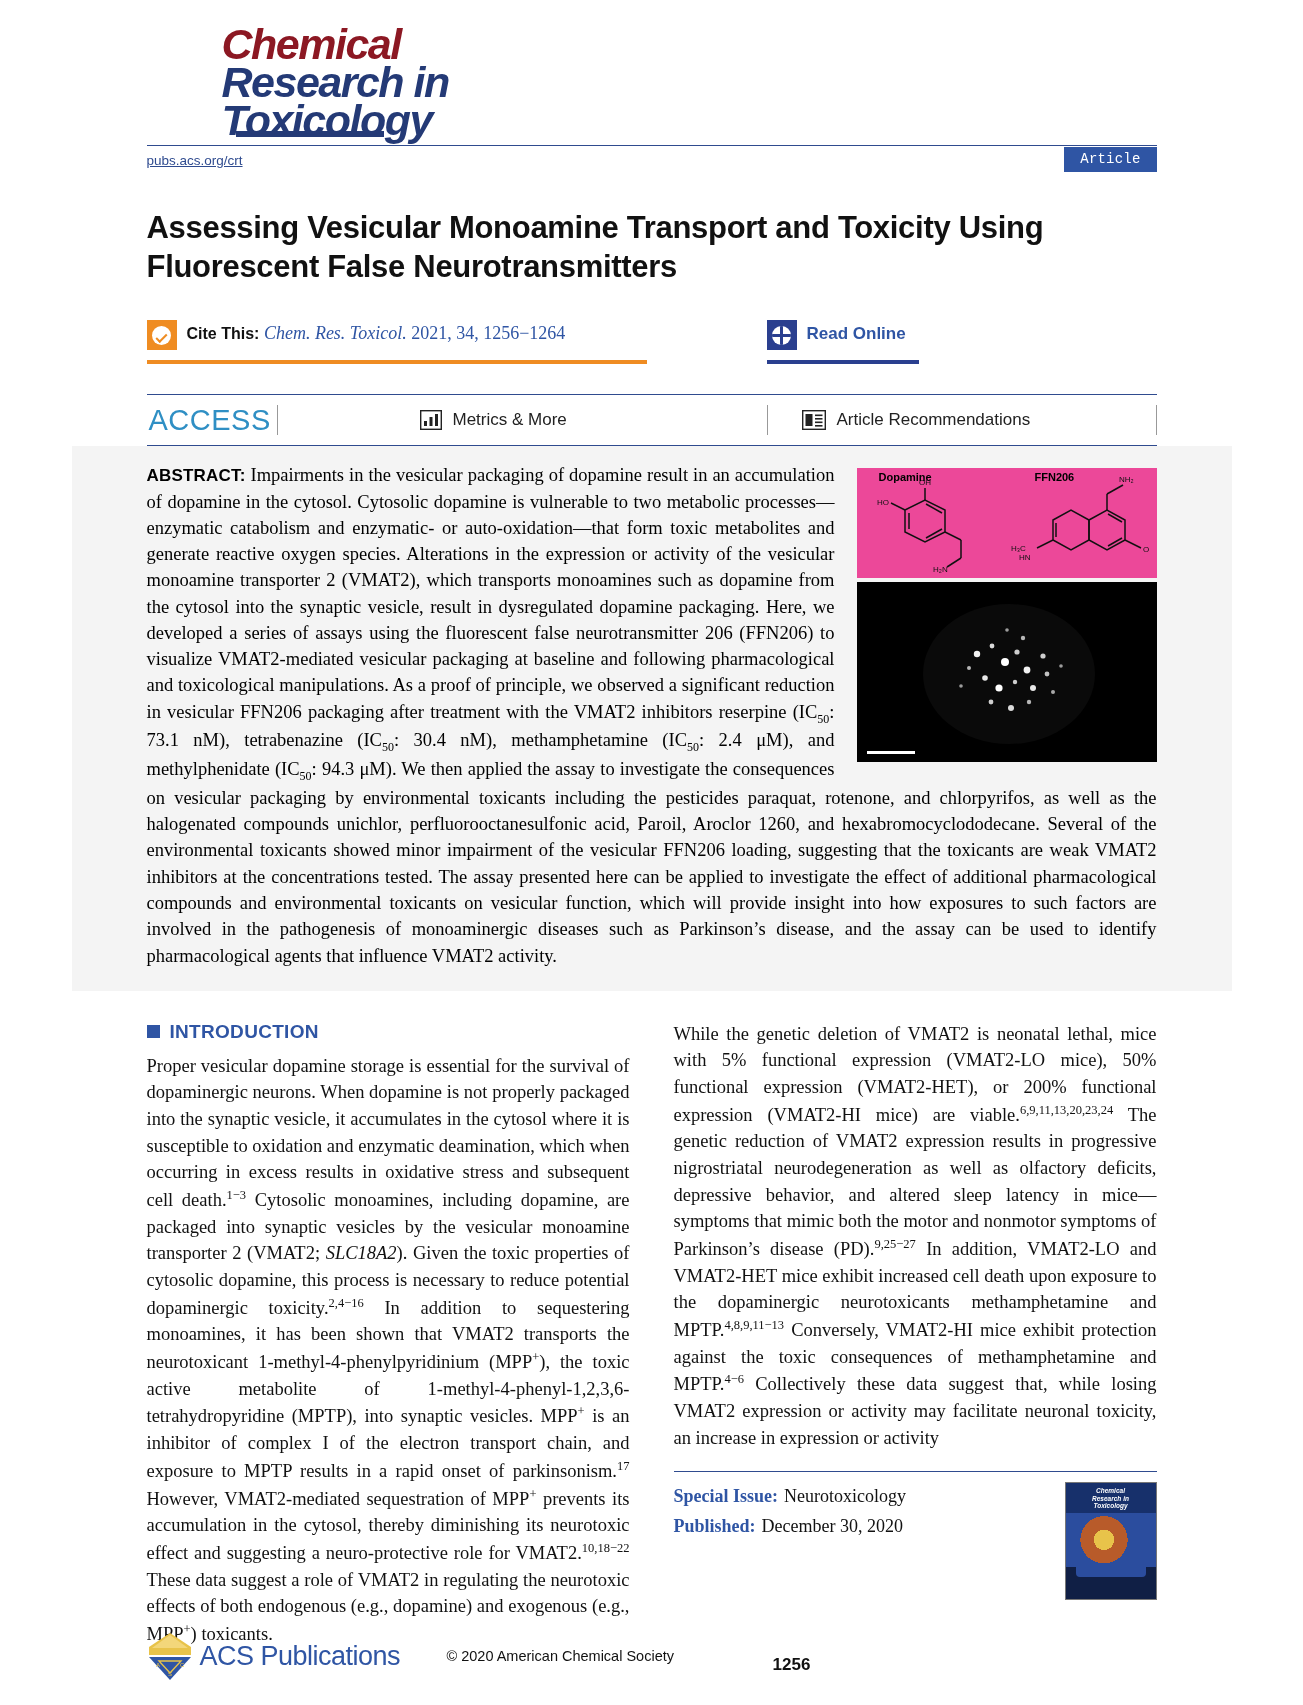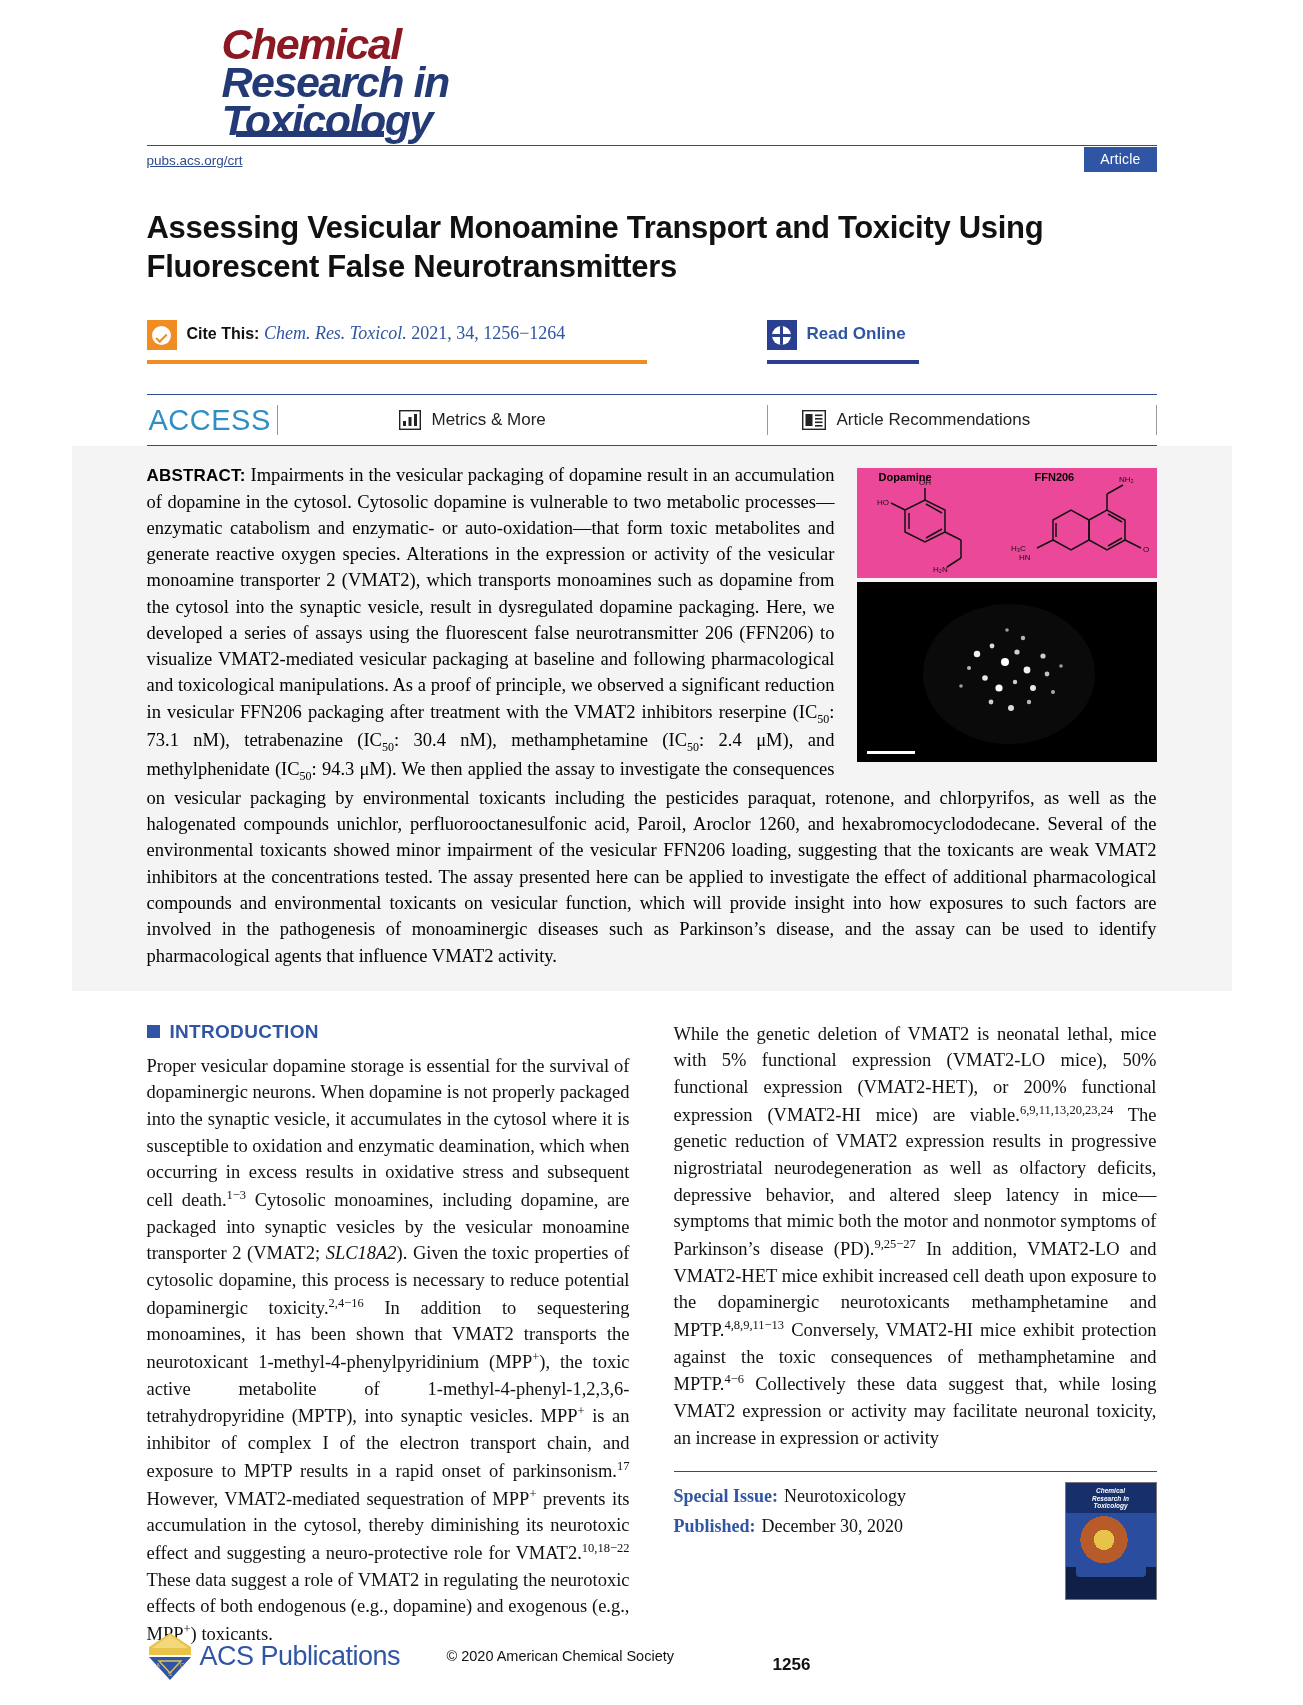--- a/index.html
+++ b/index.html
@@ -43,21 +43,21 @@
     border-top:1.6px solid #2f4b8f;
   }
   .pubs-url {
     position:absolute; left:0; top:8px;
     font-family:"Liberation Sans", sans-serif;
     font-size:13.5px; color:#2f4b8f;
   }
   .article-badge {
     position:absolute; right:0; top:2px;
     background:#2f55a4; color:#fff;
-    font-family:Liberation Sans, sans-serif;
+    font-family:Liberation Mono, monospace;
     font-size:14px; font-weight:normal;
     padding:4px 16px 5px 16px;
     letter-spacing:0.2px;
   }
 
   
   .titleblock { width:1010px; margin:24px auto 0 auto; }
   .paper-title {
     font-family:"Liberation Sans", sans-serif;
     font-size:31px; font-weight:bold;
@@ -136,21 +136,21 @@
     font-family:"Liberation Sans", sans-serif;
     font-size:29px; color:#2f8fc4; letter-spacing:0.5px;
     padding-left:2px;
   }
   .vsep { width:1px; height:30px; background:#999; margin:0 0 0 6px; }
   .access-item {
     display:flex; align-items:center; gap:11px;
     font-family:"Liberation Sans", sans-serif;
     font-size:17px; color:#222;
   }
-  .access-item.m1 { position:absolute; left:252px; }
+  .access-item.m1 { position:absolute; left:273px; }
   .access-item.m2 { position:absolute; left:655px; }
   .vsep2 { position:absolute; left:620px; width:1px; height:30px; background:#999; }
   .vsep3 { position:absolute; right:0; width:1px; height:30px; background:#999; }
 
   .ico-metrics { width:22px; height:20px; display:block; }
   .ico-recs { width:24px; height:20px; display:block; }
 
   
   .abstract-wrap {
     width:1160px; margin:0 auto; background:#f4f4f4;

